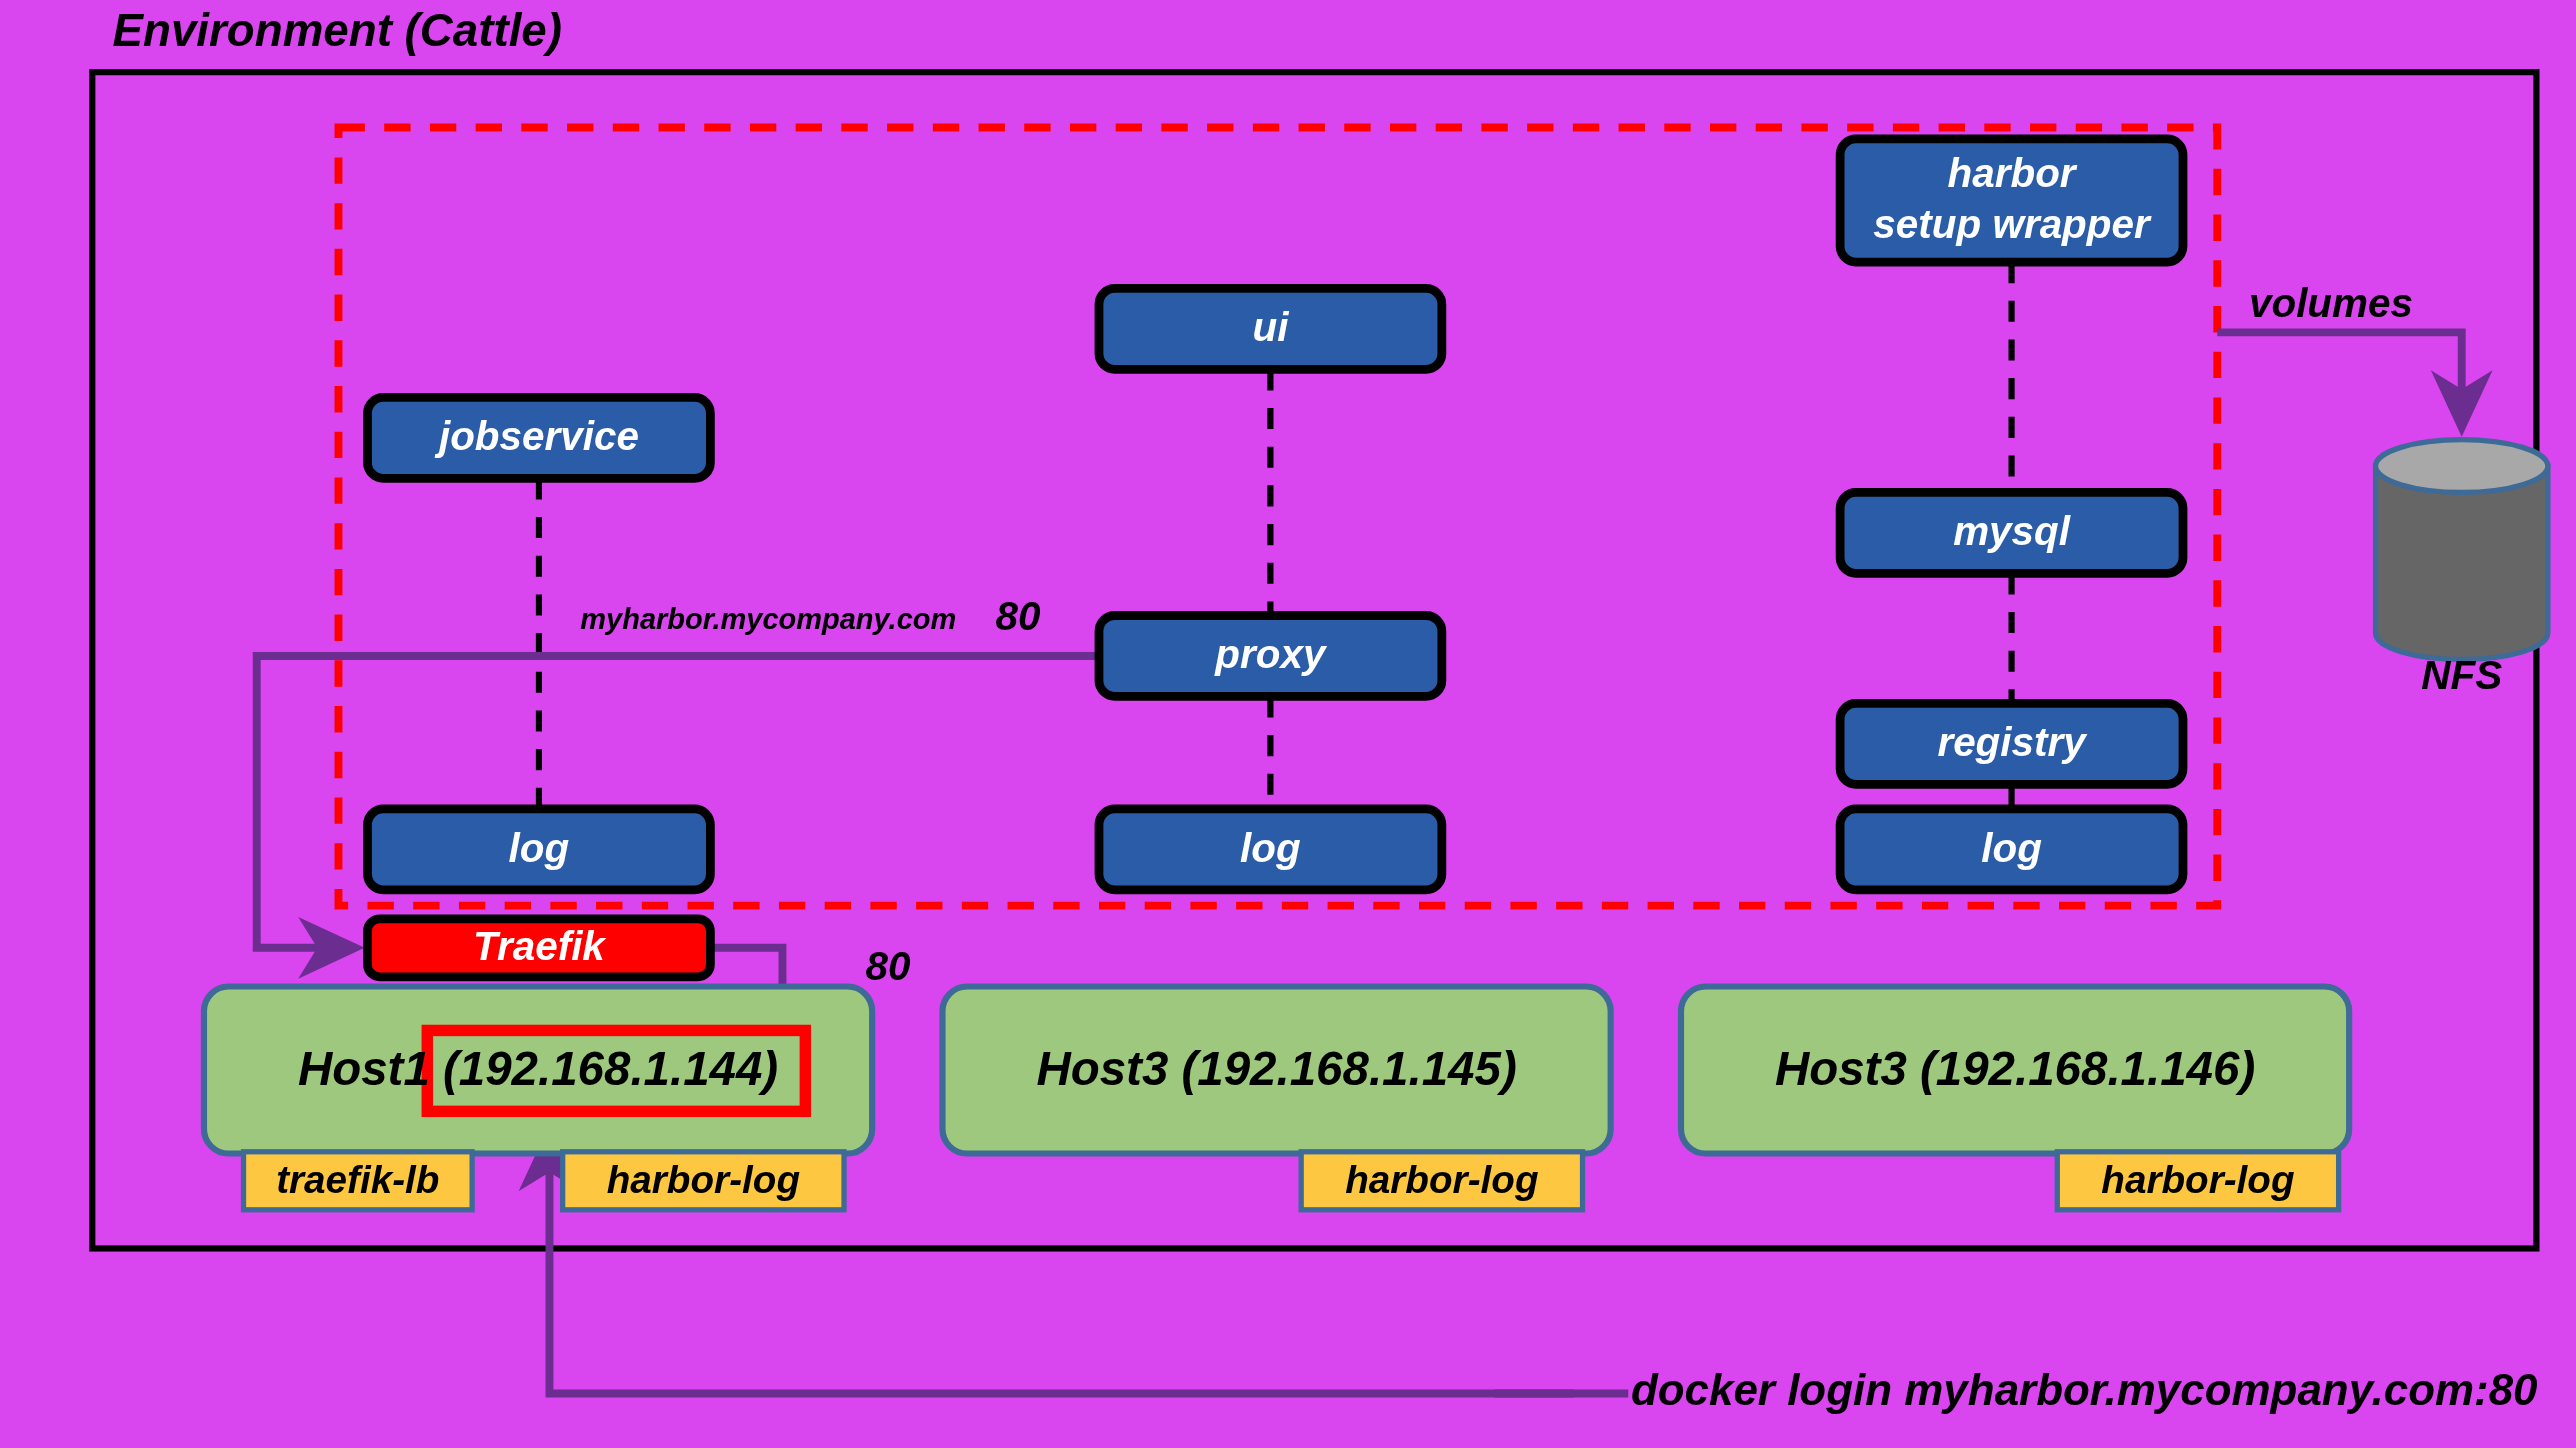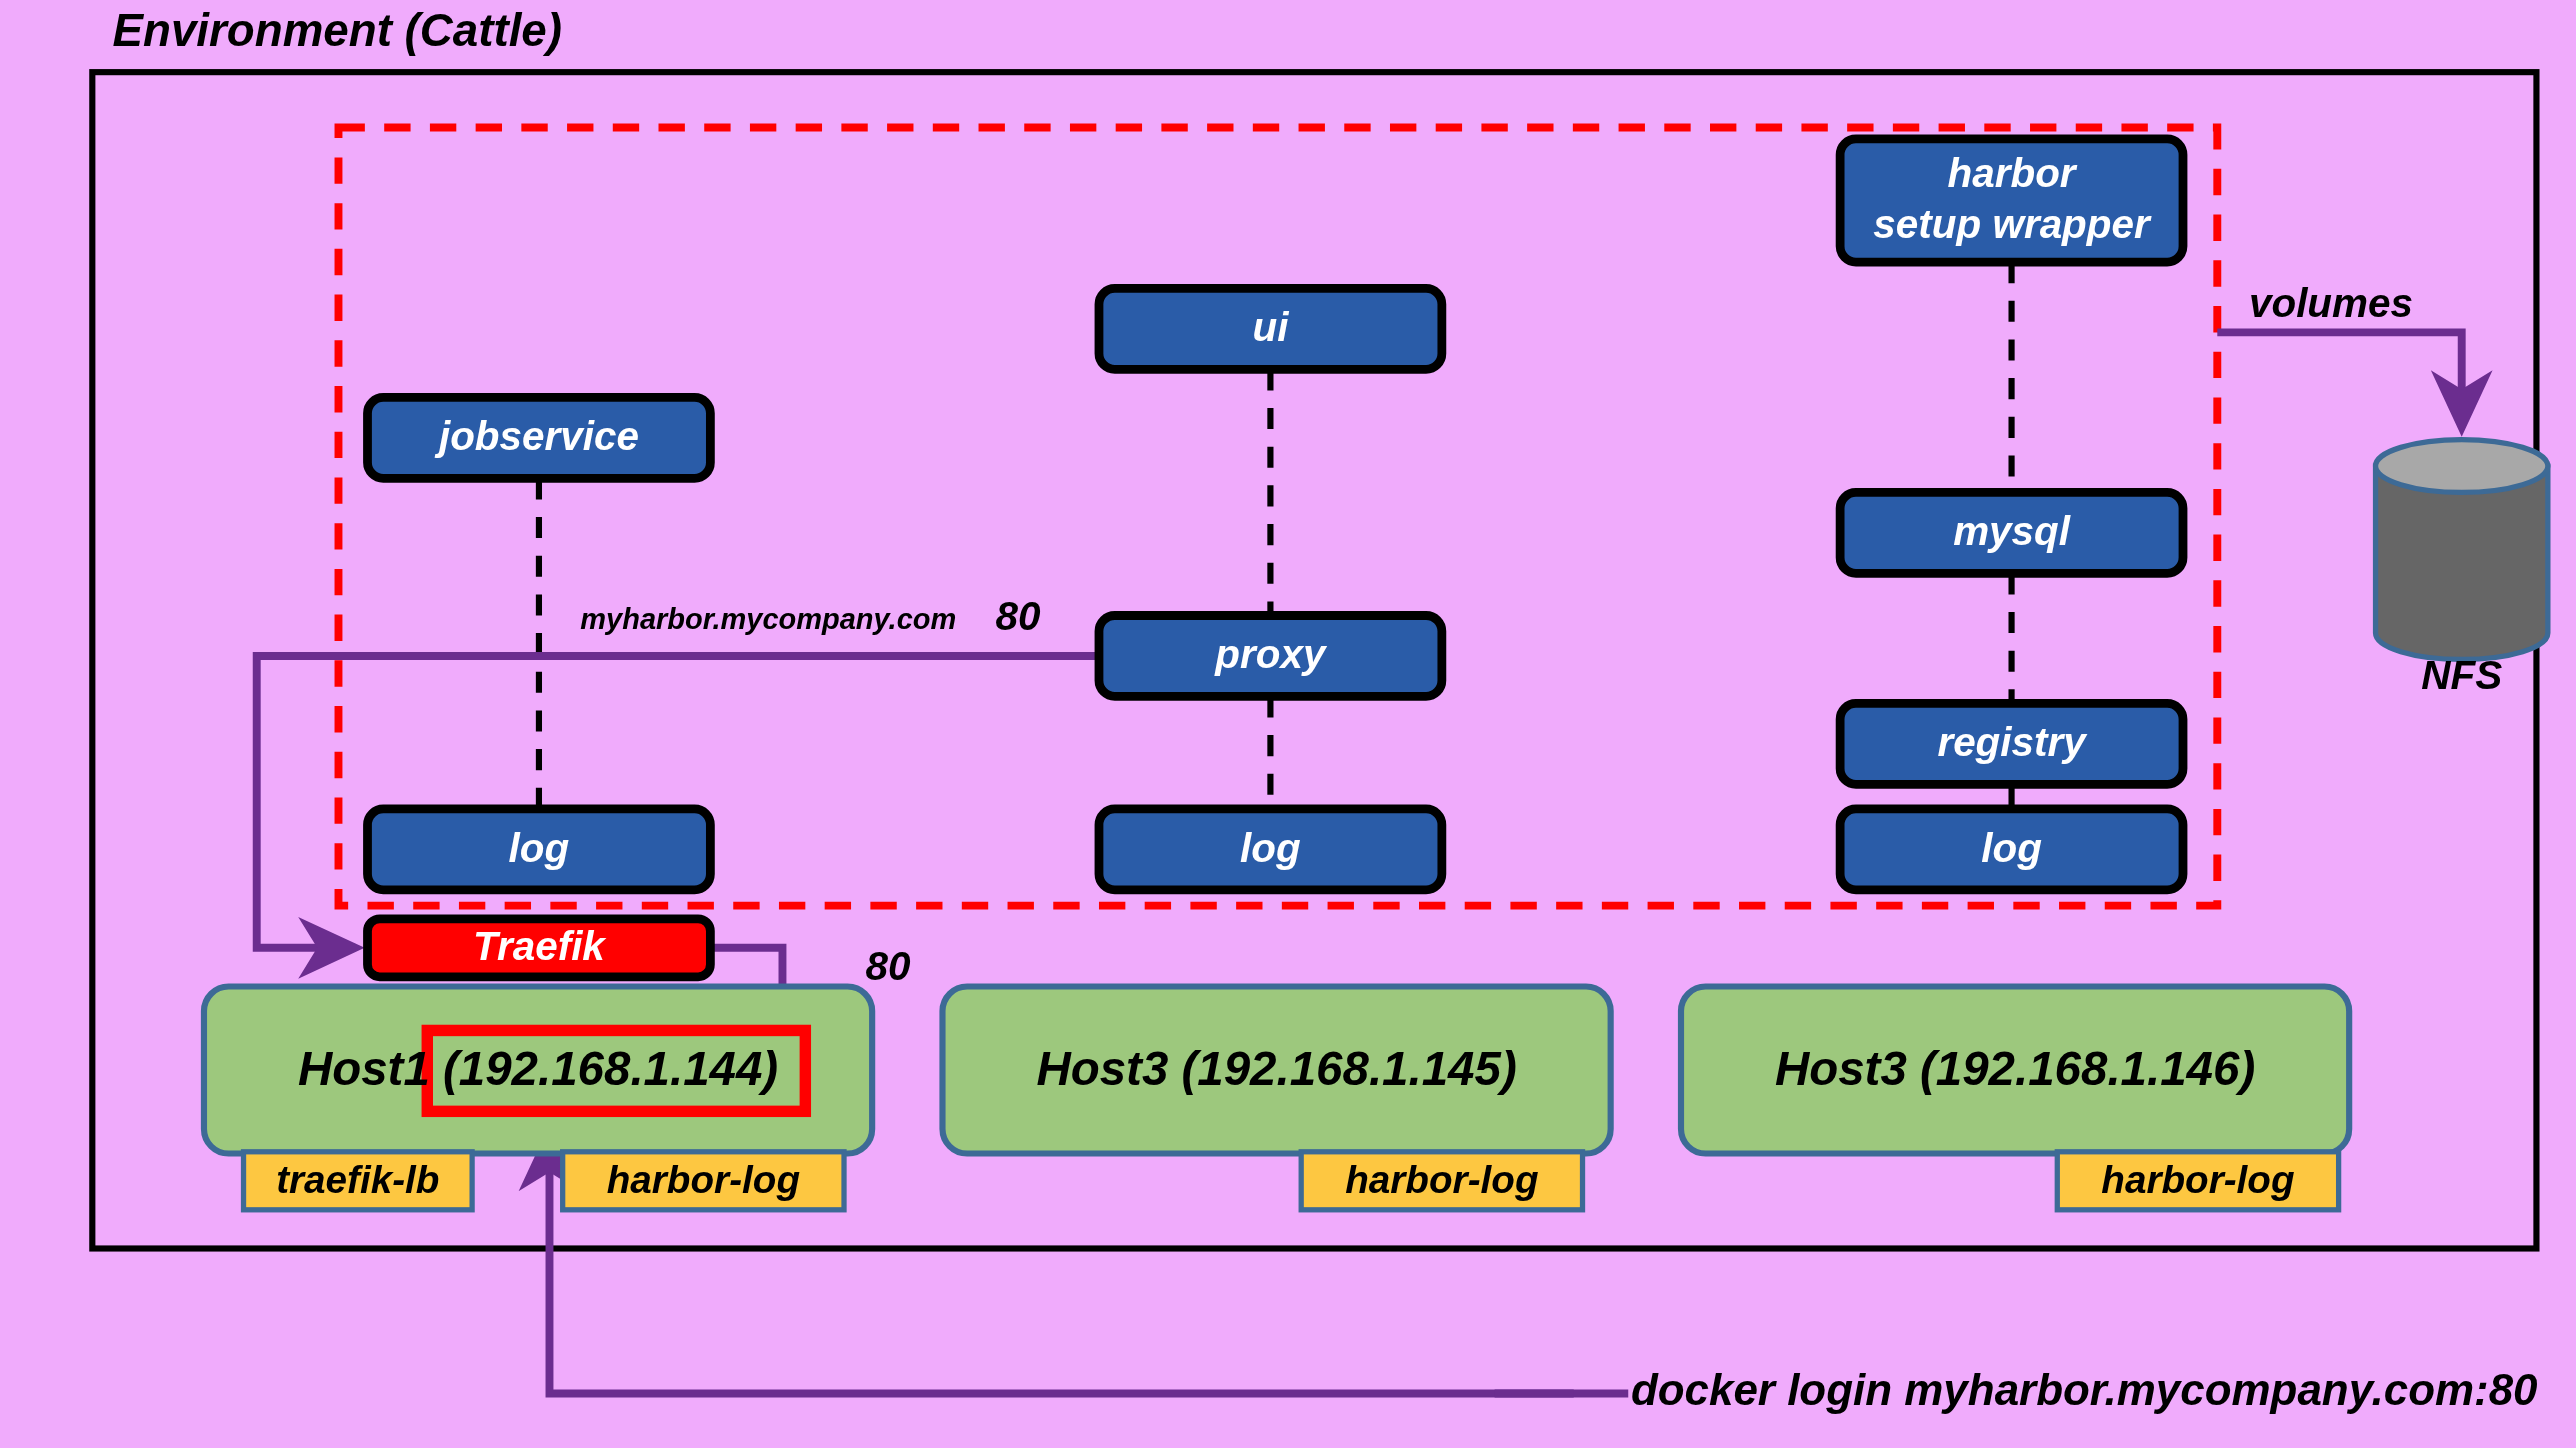--- a/index.html
+++ b/index.html
@@ -4,21 +4,21 @@
 <style>
   html, body {
     margin: 0;
     padding: 0;
     background: #ffffff;
   }
   #stage {
     position: relative;
     width: 2576px;
     height: 1449px;
-    background: #f0abfc;
+    background: #d946ef;
     overflow: hidden;
     font-family: "Liberation Sans", "DejaVu Sans", sans-serif;
   }
   svg.layer {
     position: absolute;
     left: 0;
     top: 0;
     width: 2576px;
     height: 1449px;
     overflow: visible;

